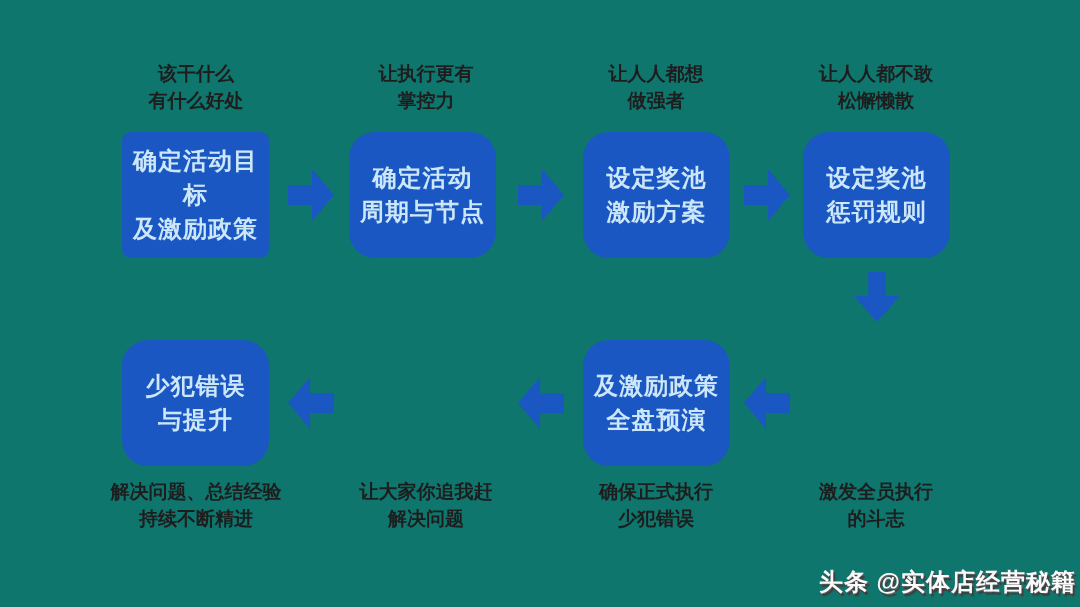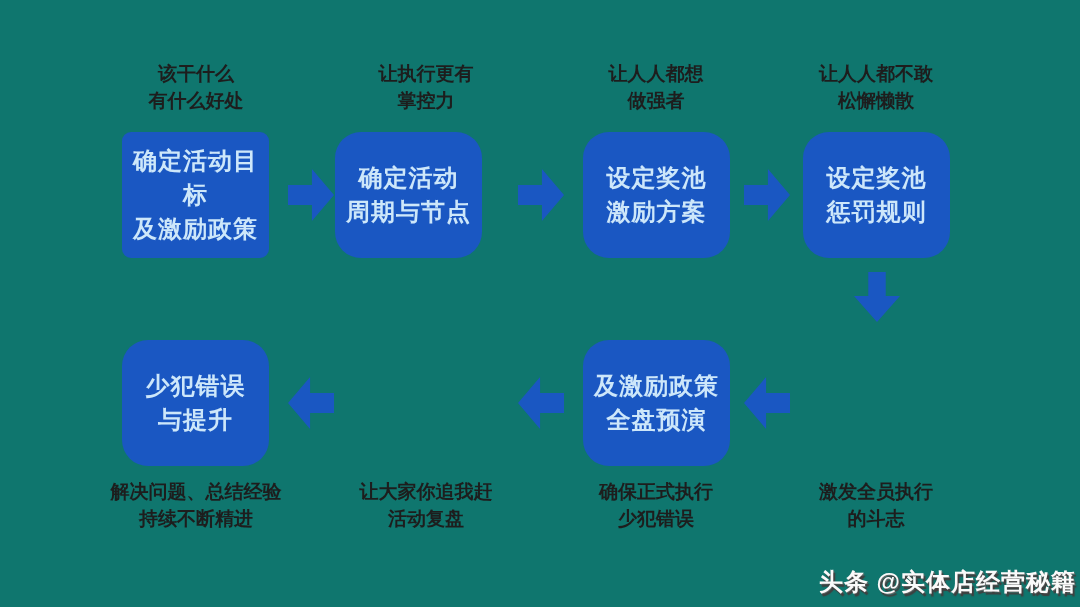--- a/index.html
+++ b/index.html
@@ -59,21 +59,21 @@
     right: 4px;
     bottom: 9px;
     font-size: 24px;
     font-weight: 700;
     letter-spacing: 1px;
     color: #fafafa;
     text-shadow: 2px 3px 1px #3f3f3f, 1px 1px 0 #6a6a6a;
   }
   
   .b1 { left: 122px; top: 132px; border-radius: 9px; }
-  .b2 { left: 335px; top: 132px; }
+  .b2 { left: 349px; top: 132px; }
   .b3 { left: 583px; top: 132px; }
   .b4 { left: 803px; top: 132px; }
   .b5 { left: 803px; top: 340px; }
   .b6 { left: 583px; top: 340px; }
   .b7 { left: 353px; top: 340px; }
   .b8 { left: 122px; top: 340px; }
   
   .n1 { left: 66px;  top: 60px; }
   .n2 { left: 296px; top: 60px; }
   .n3 { left: 526px; top: 60px; }
@@ -127,19 +127,19 @@
 
   <div class="arrow arrow-left al1"></div>
   <div class="arrow arrow-left al2"></div>
   <div class="arrow arrow-left al3"></div>
 
   <div class="note n5">激发全员执行
 的斗志</div>
   <div class="note n6">确保正式执行
 少犯错误</div>
   <div class="note n7">让大家你追我赶
-活动复盘</div>
+解决问题</div>
   <div class="note n8">解决问题、总结经验
 持续不断精进</div>
 
   <div class="watermark">头条 @实体店经营秘籍</div>
 
 </div>
 
 </body></html>

